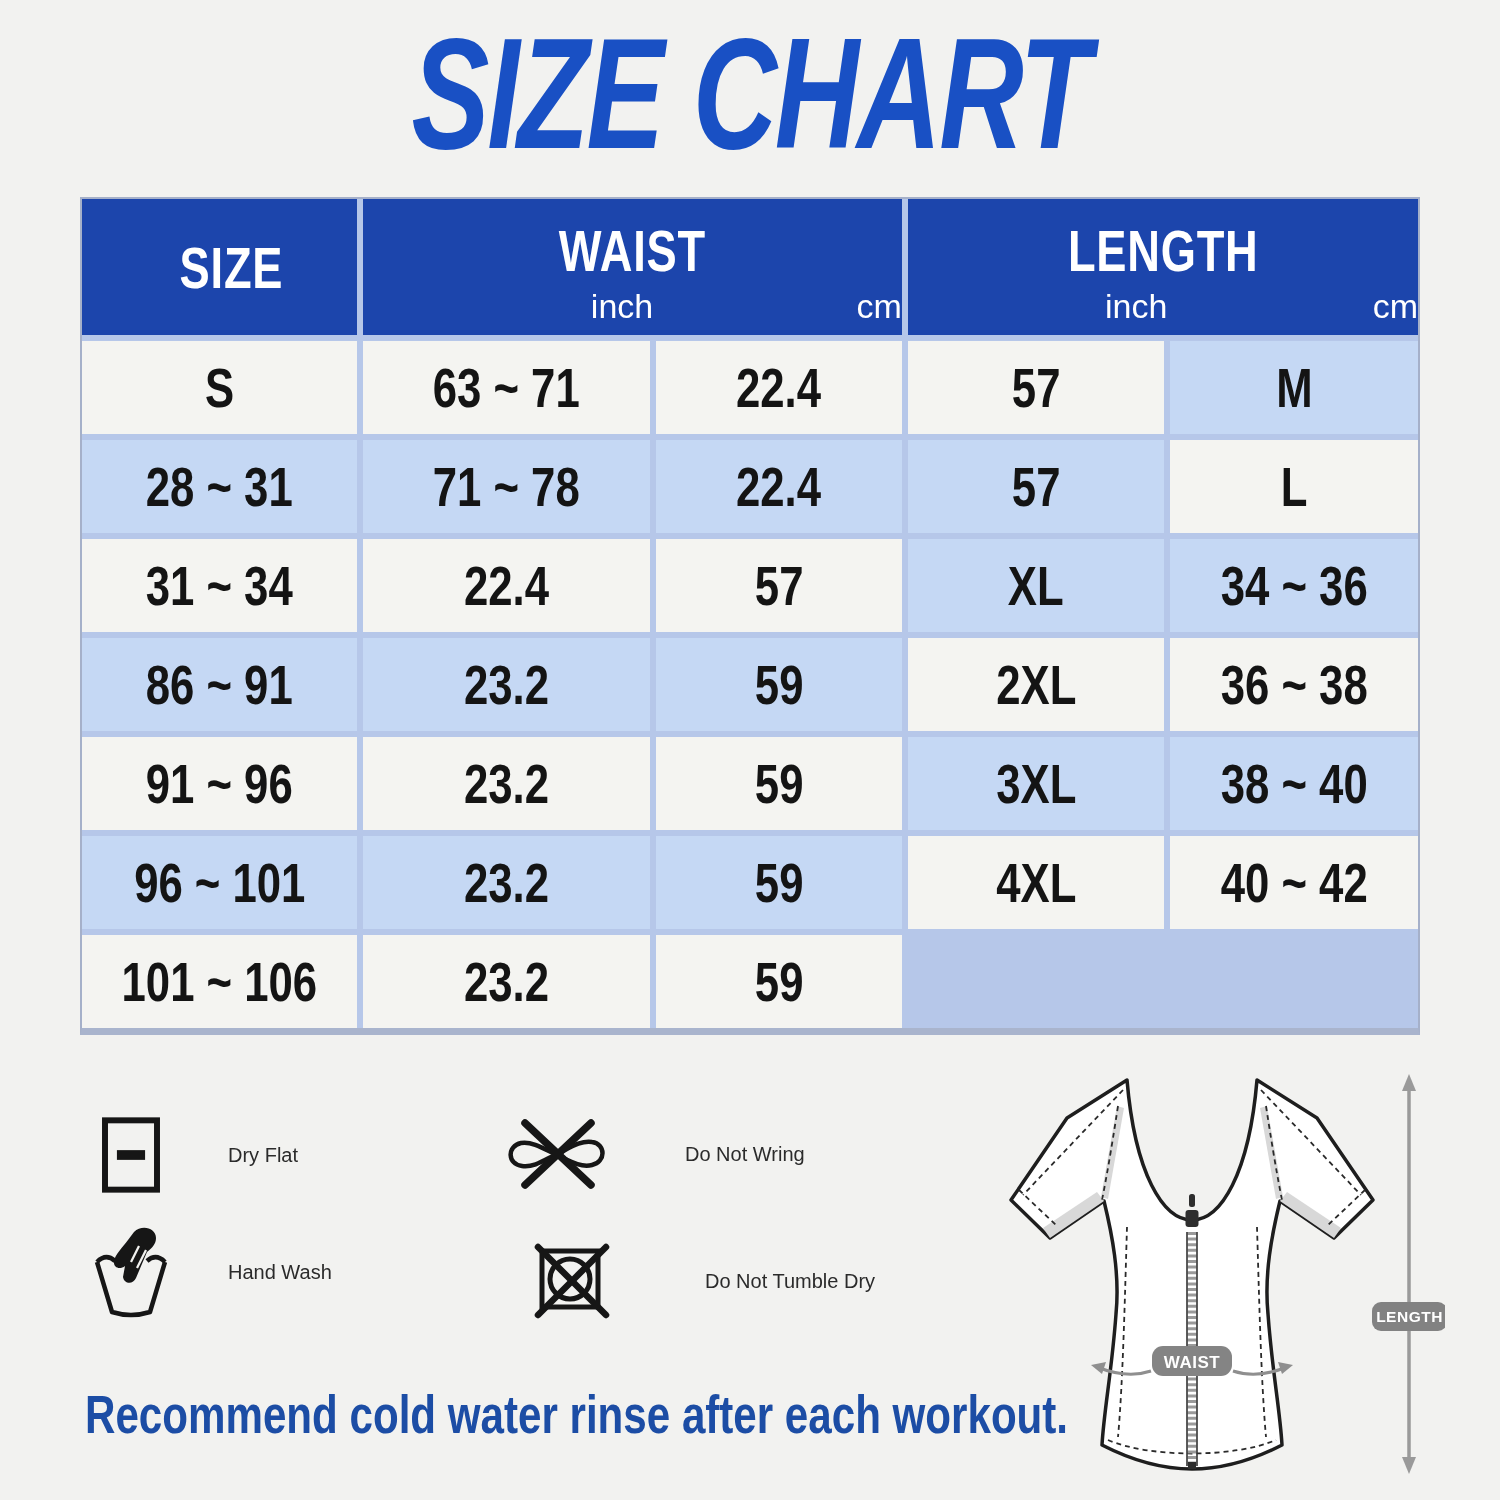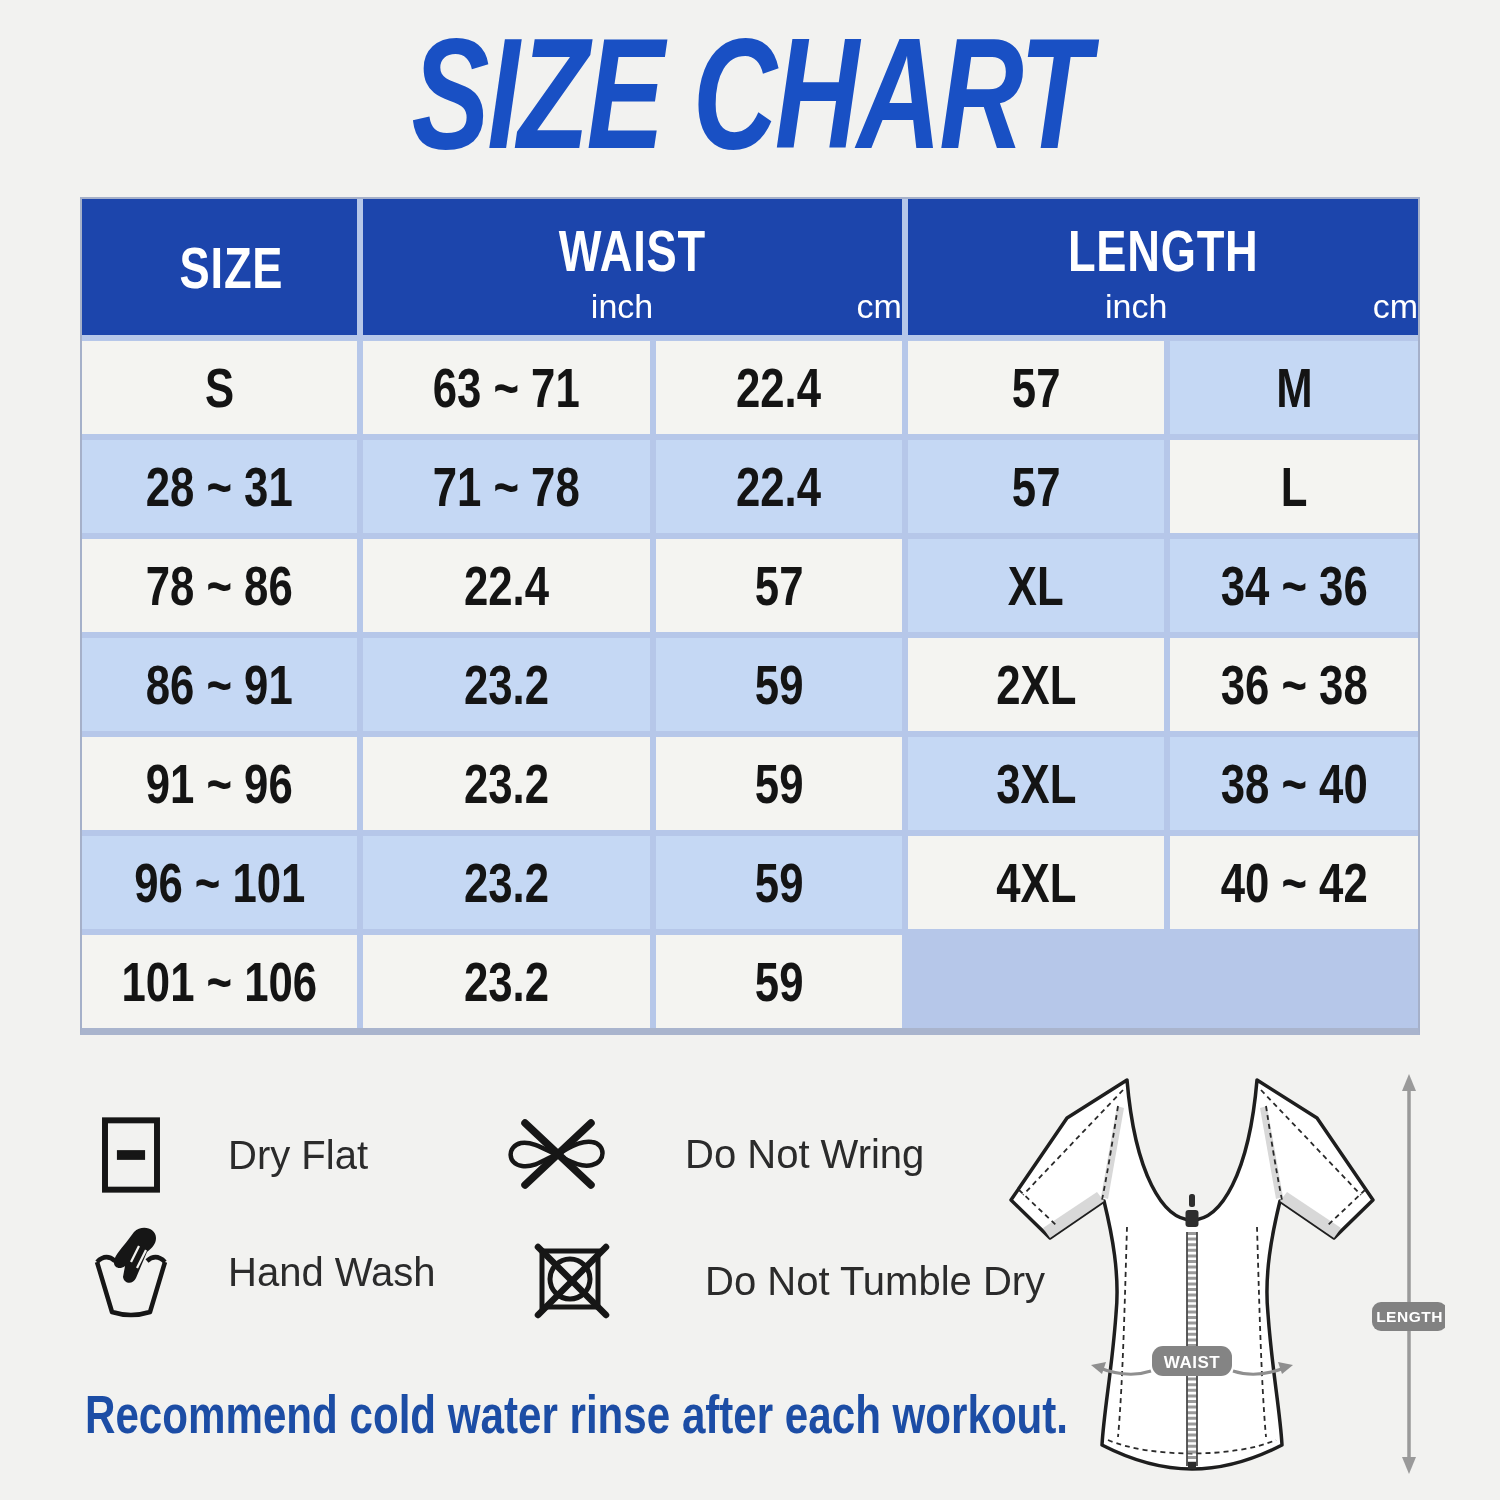--- a/index.html
+++ b/index.html
@@ -26,21 +26,21 @@
   .g-units span{text-align:right;}
   .u-w1{flex:293;} .u-w2{flex:251;} .u-l1{flex:262;} .u-l2{flex:253;}
   .span2a{grid-column:2/4;} .span2b{grid-column:4/6;}
   .td{display:flex;align-items:center;justify-content:center;background:#f4f4f1;color:#141414;}
   .td.alt{background:#c5d8f4;}
   .td span{font-size:56px;font-weight:bold;transform:scaleX(0.78);white-space:nowrap;}
 
   
   .care-item{position:absolute;display:flex;align-items:center;}
   .care-icon{display:flex;align-items:center;justify-content:center;}
-  .care-label{font-size:40px;color:#2b2b2b;white-space:nowrap;}
+  .care-label{font-size:20px;color:#2b2b2b;white-space:nowrap;}
   #care-1{left:100px;top:1116px;} #care-1 .care-label{margin-left:66px;}
   #care-2{left:505px;top:1114px;} #care-2 .care-label{margin-left:76px;}
   #care-3{left:92px;top:1226px;}  #care-3 .care-label{margin-left:58px;}
   #care-4{left:532px;top:1240px;} #care-4 .care-label{margin-left:93px;}
 
   
   .garment{position:absolute;left:975px;top:1062px;}
 
   
   .note{position:absolute;left:85px;top:1383px;margin:0;font-size:54px;font-weight:bold;
@@ -96,21 +96,21 @@
       <div class="td alt">
         <span>22.4</span>
       </div>
       <div class="td alt">
         <span>57</span>
       </div>
       <div class="td">
         <span>L</span>
       </div>
       <div class="td">
-        <span>78 ~ 86</span>
+        <span>31 ~ 34</span>
       </div>
       <div class="td">
         <span>22.4</span>
       </div>
       <div class="td">
         <span>57</span>
       </div>
       <div class="td alt">
         <span>XL</span>
       </div>

